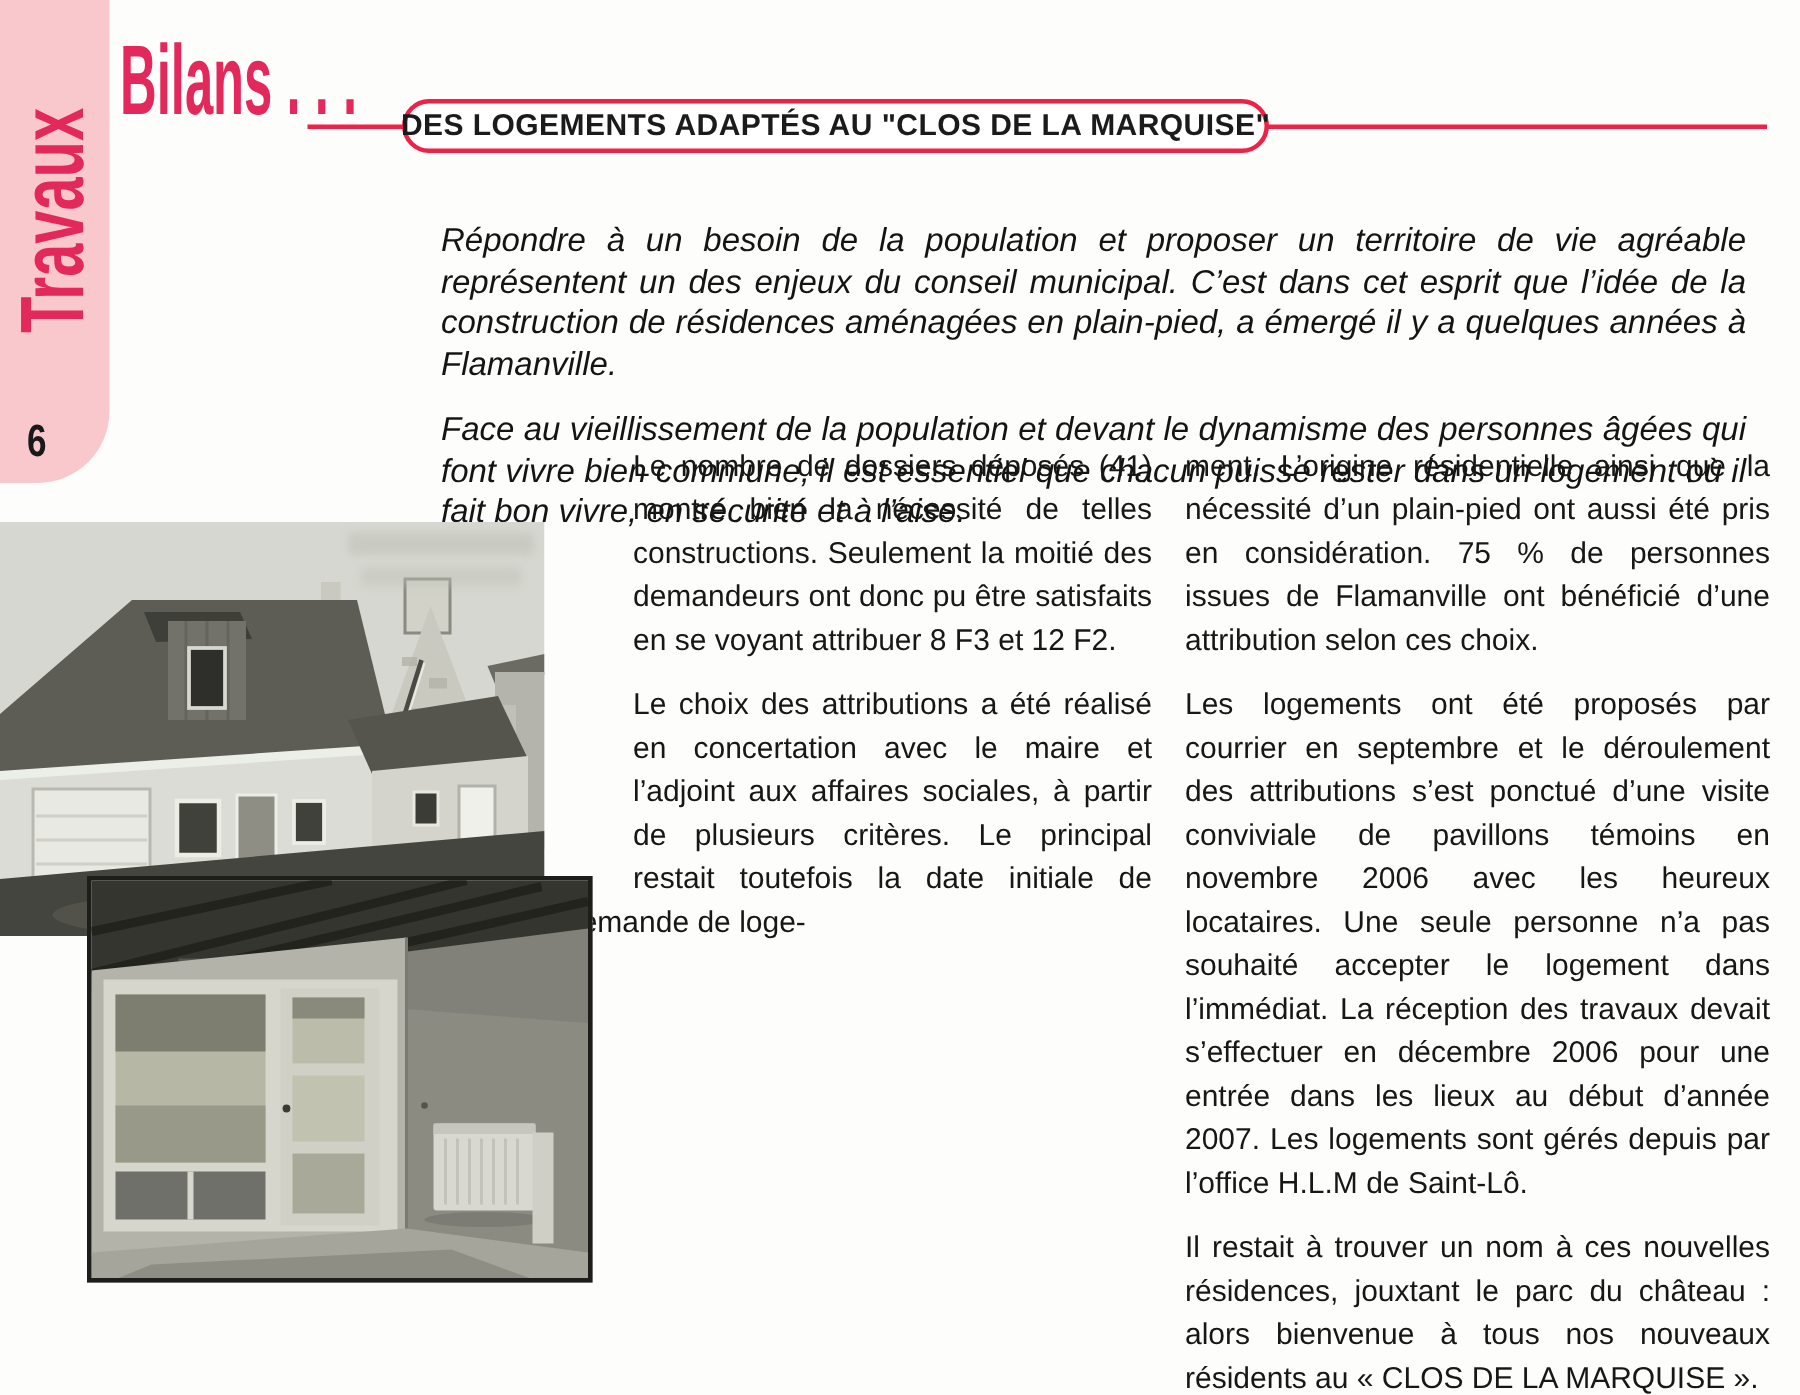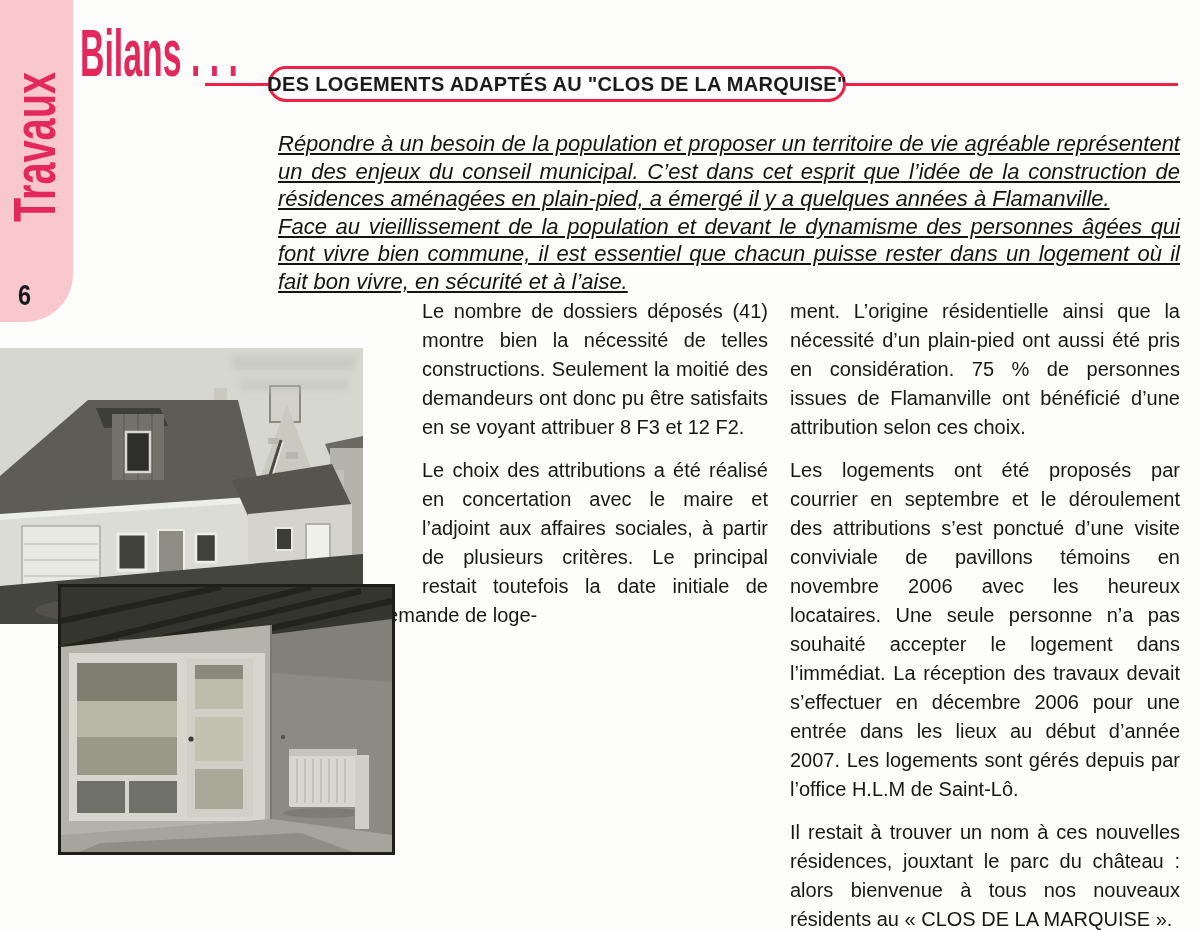--- a/index.html
+++ b/index.html
@@ -34,21 +34,21 @@
     font-weight:bold; font-size:20px; letter-spacing:0.3px; color:#1b1b1b;
     white-space:nowrap;
   }
 
   
   .intro {
     position:absolute; left:278px; top:130px; width:902px;
     font-style:italic; font-size:22px; line-height:27.5px;
     color:#141414; text-align:justify;
   }
-  .intro p { margin:0;text-decoration:underline; }
+  .intro p { margin:16px; }
 
   
   .col {
     position:absolute; top:297px; font-size:20px; line-height:29px;
     color:#171717; text-align:justify;
   }
   .col p { margin:0 0 14px 0; }
   .col-left  { left:376px; width:392px; }
   .col-right { left:790px; width:390px; }
   .wrap-spacer { float:left; width:46px; height:276px; }

